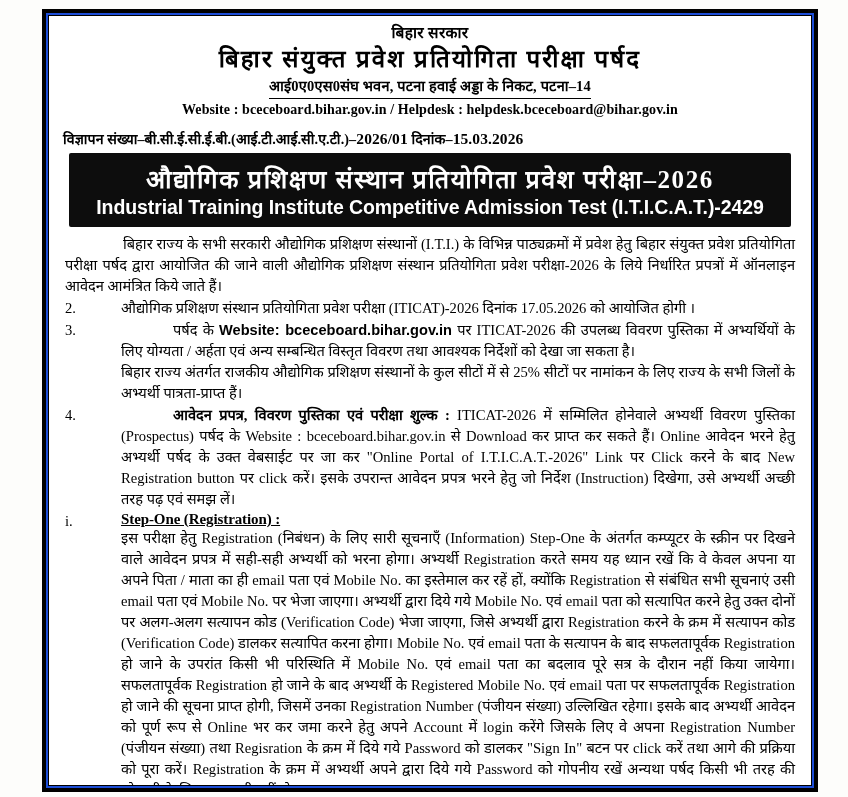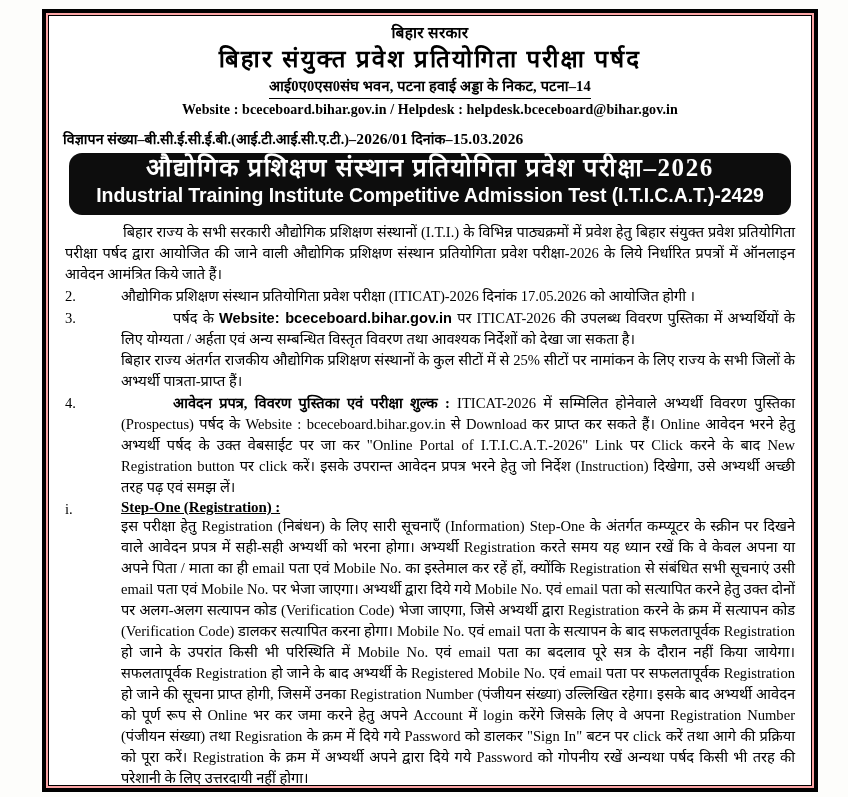--- a/index.html
+++ b/index.html
@@ -17,21 +17,21 @@
   }
 
   
   #notice-page {
     position: absolute;
     left: 42px;
     top: 9px;
     width: 776px;
     height: 783px;
     box-sizing: border-box;
-    background: #fca5a5;
+    background: #1d4ed8;
     border: 4px solid #000;
     padding: 2px;
   }
   #notice-inner {
     box-sizing: border-box;
     width: 100%;
     height: 100%;
     border: 1px solid #000;
     background: #ffffff;
     padding: 6px 12px 0 12px;
@@ -80,22 +80,22 @@
     margin: 11px 0 0 2px;
     letter-spacing: .1px;
     white-space: nowrap;
   }
   .ad-line .big { font-size: 15.5px; font-weight: 700; }
 
   
   .banner {
     margin: 5px 8px 0 8px;
     background: #0d0d0d;
-    border-radius: 13px;
-    padding: 0 10px 7px 10px;
+    border-radius: 2px;
+    padding: 12px 10px 7px 10px;
     text-align: center;
     color: #ffffff;
   }
   .banner-hi {
     font-size: 25px;
     font-weight: 700;
     letter-spacing: 1.6px;
     line-height: 1.22;
     white-space: nowrap;
   }

